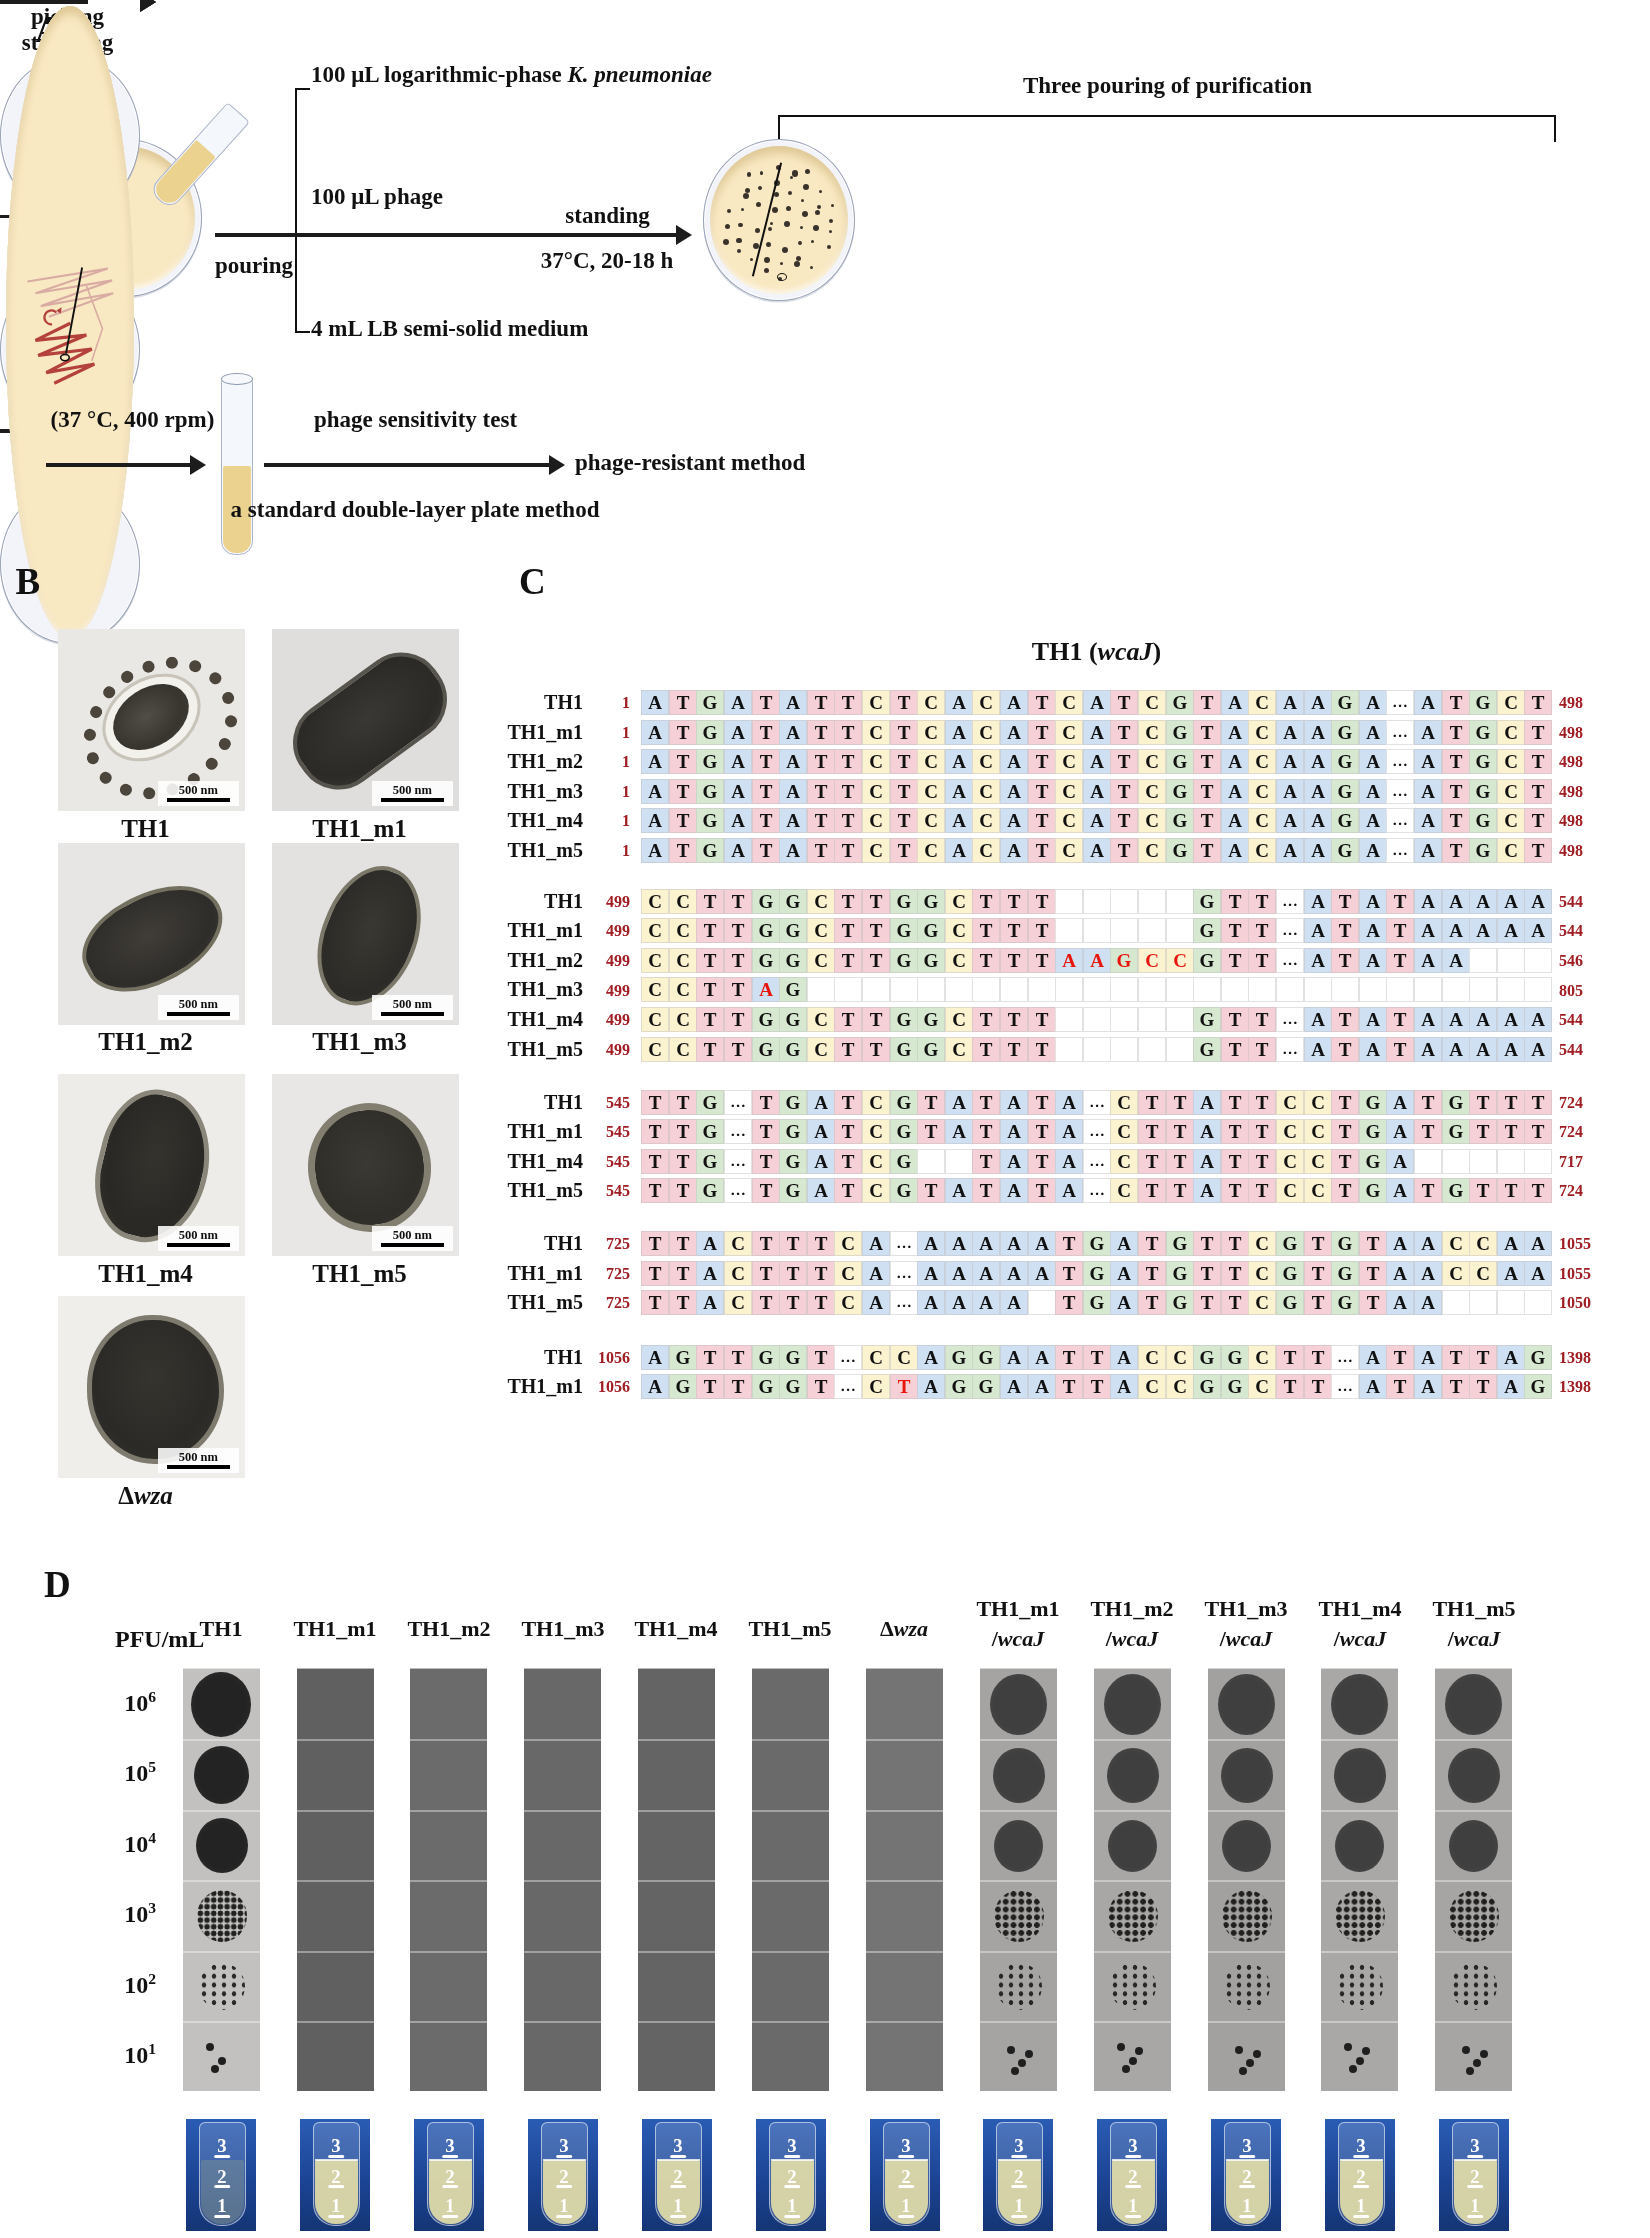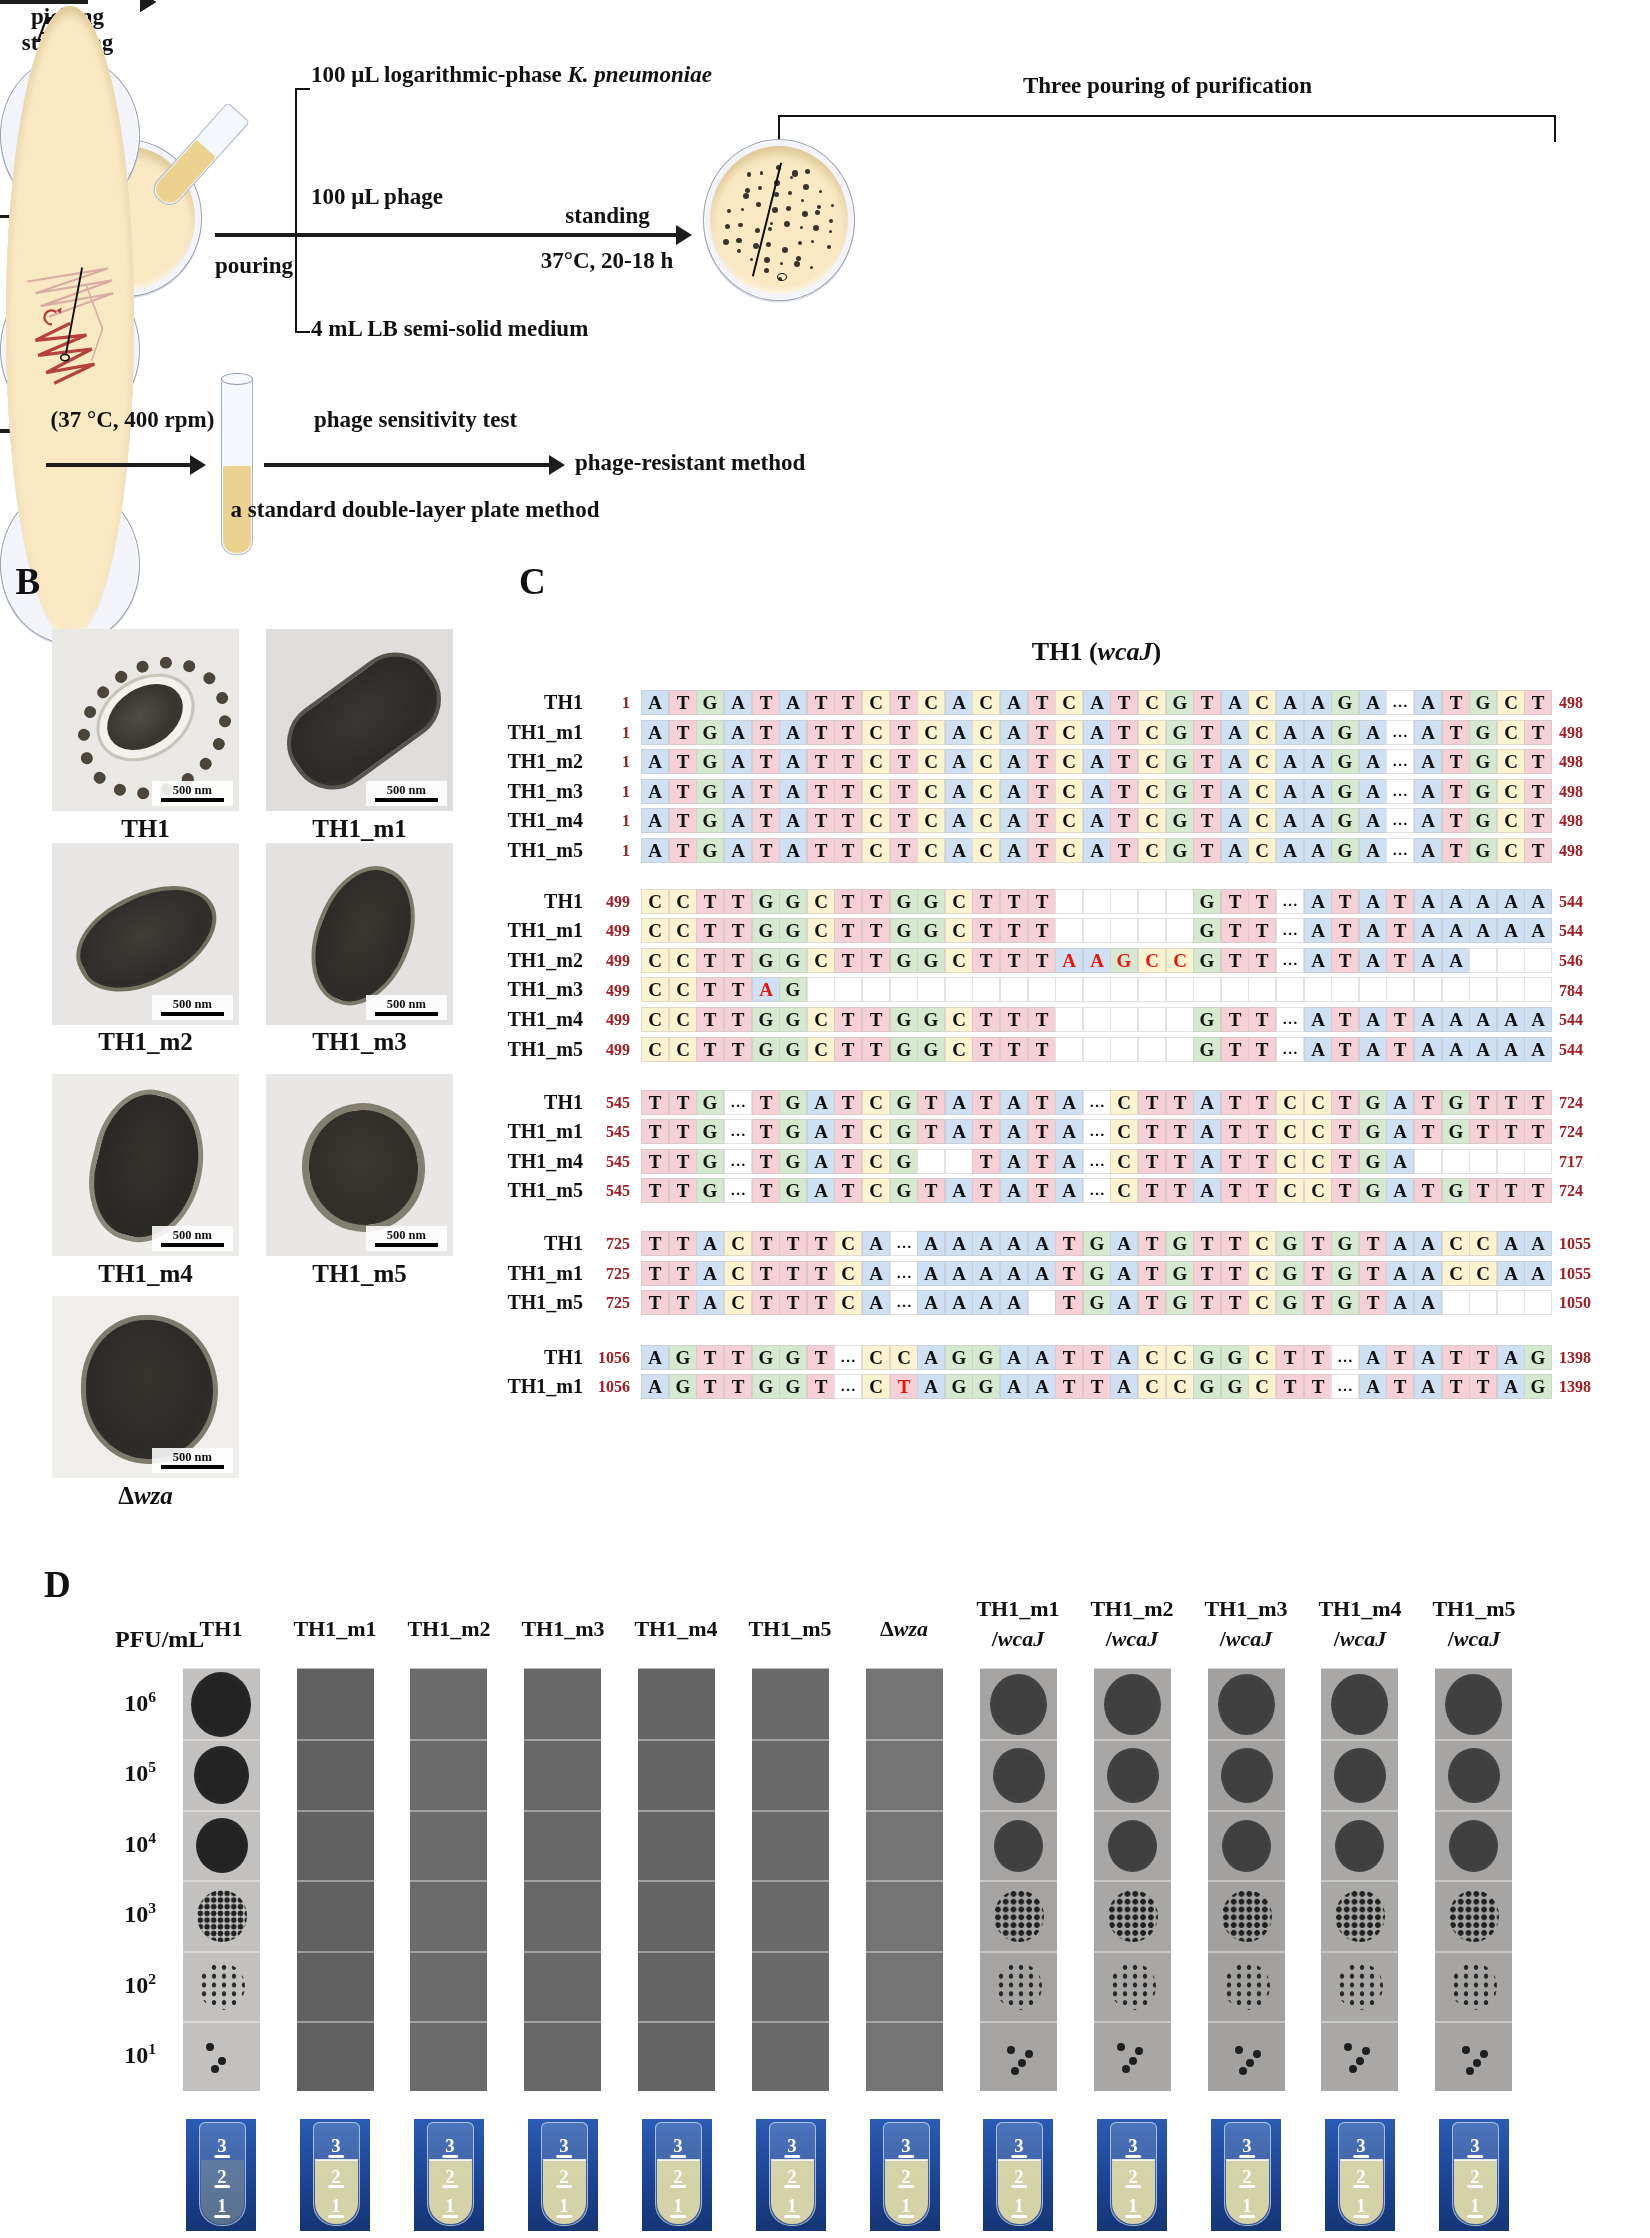--- a/index.html
+++ b/index.html
@@ -18,21 +18,21 @@
   .agar{position:absolute;inset:5.7px;border-radius:50%;background:#f9e9c3;
     box-shadow:inset 0 7.3px 9.3px rgba(190,160,95,.45), inset 0 -3.1px 5.2px rgba(255,255,255,.7);}
   .pdot{position:absolute;border-radius:50%;background:#3a332c;}
   .needle{position:absolute;width:1.6px;background:#111;}
   .loopring{position:absolute;width:8.3px;height:6.2px;border:1.6px solid #111;border-radius:50%;background:transparent;}
   
   .tubeA{border:1px solid #aab4c8;background:rgba(242,246,252,.85);border-radius:4.2px 4.2px 13.5px 13.5px;}
   .tubeA .liq{position:absolute;left:1px;right:1px;bottom:1px;background:#ecd28f;border-radius:2.1px 2.1px 12.5px 12.5px;}
   .tubelip{border:1px solid #8f9ab2;border-radius:50%;background:#f6f8fc;}
   
-  .em{overflow:hidden;}
+  .em{overflow:hidden;margin-left:6px;}
   .emlabel{font-weight:bold;font-size:25px;text-align:center;}
   .sb{position:absolute;right:6.2px;bottom:5.2px;width:81px;height:25px;background:rgba(255,255,255,.88);
       display:flex;flex-direction:column;align-items:center;justify-content:center;gap:1.6px;}
   .sb .sbt{font-weight:bold;font-size:12.5px;line-height:1;}
   .sb .sbbar{width:63px;height:4.2px;background:#000;}
   .blob{position:absolute;}
   
   .alcell{position:absolute;display:flex;align-items:center;justify-content:center;
     border:0.5px solid rgba(190,190,190,.45);box-sizing:border-box;font-weight:bold;font-size:19px;}
   .alnum{position:absolute;font-weight:bold;font-size:16px;}
@@ -625,21 +625,21 @@
       <div class="alcell" style="left:1276px;top:977px;width:28px;height:25px;background:#ffffff;color:#111;"></div>
       <div class="alcell" style="left:1304px;top:977px;width:28px;height:25px;background:#ffffff;color:#111;"></div>
       <div class="alcell" style="left:1331px;top:977px;width:28px;height:25px;background:#ffffff;color:#111;"></div>
       <div class="alcell" style="left:1359px;top:977px;width:28px;height:25px;background:#ffffff;color:#111;"></div>
       <div class="alcell" style="left:1386px;top:977px;width:28px;height:25px;background:#ffffff;color:#111;"></div>
       <div class="alcell" style="left:1414px;top:977px;width:28px;height:25px;background:#ffffff;color:#111;"></div>
       <div class="alcell" style="left:1442px;top:977px;width:28px;height:25px;background:#ffffff;color:#111;"></div>
       <div class="alcell" style="left:1469px;top:977px;width:28px;height:25px;background:#ffffff;color:#111;"></div>
       <div class="alcell" style="left:1497px;top:977px;width:28px;height:25px;background:#ffffff;color:#111;"></div>
       <div class="alcell" style="left:1524px;top:977px;width:28px;height:25px;background:#ffffff;color:#111;"></div>
-      <div class="alnum" style="left:1559px;top:982px;width:62px;color:#a01d23;">784</div>
+      <div class="alnum" style="left:1559px;top:982px;width:62px;color:#a01d23;">805</div>
       <div class="allabel" style="left:469px;top:1008px;width:114px;">TH1_m4</div>
       <div class="alnum" style="left:578px;top:1011px;width:52px;text-align:right;color:#a01d23;">499</div>
       <div class="alcell" style="left:641px;top:1007px;width:28px;height:25px;background:#fbf2d0;color:#111;">C</div>
       <div class="alcell" style="left:669px;top:1007px;width:28px;height:25px;background:#fbf2d0;color:#111;">C</div>
       <div class="alcell" style="left:696px;top:1007px;width:28px;height:25px;background:#f5d0d6;color:#111;">T</div>
       <div class="alcell" style="left:724px;top:1007px;width:28px;height:25px;background:#f5d0d6;color:#111;">T</div>
       <div class="alcell" style="left:752px;top:1007px;width:28px;height:25px;background:#d6e8d0;color:#111;">G</div>
       <div class="alcell" style="left:779px;top:1007px;width:28px;height:25px;background:#d6e8d0;color:#111;">G</div>
       <div class="alcell" style="left:807px;top:1007px;width:28px;height:25px;background:#fbf2d0;color:#111;">C</div>
       <div class="alcell" style="left:834px;top:1007px;width:28px;height:25px;background:#f5d0d6;color:#111;">T</div>

